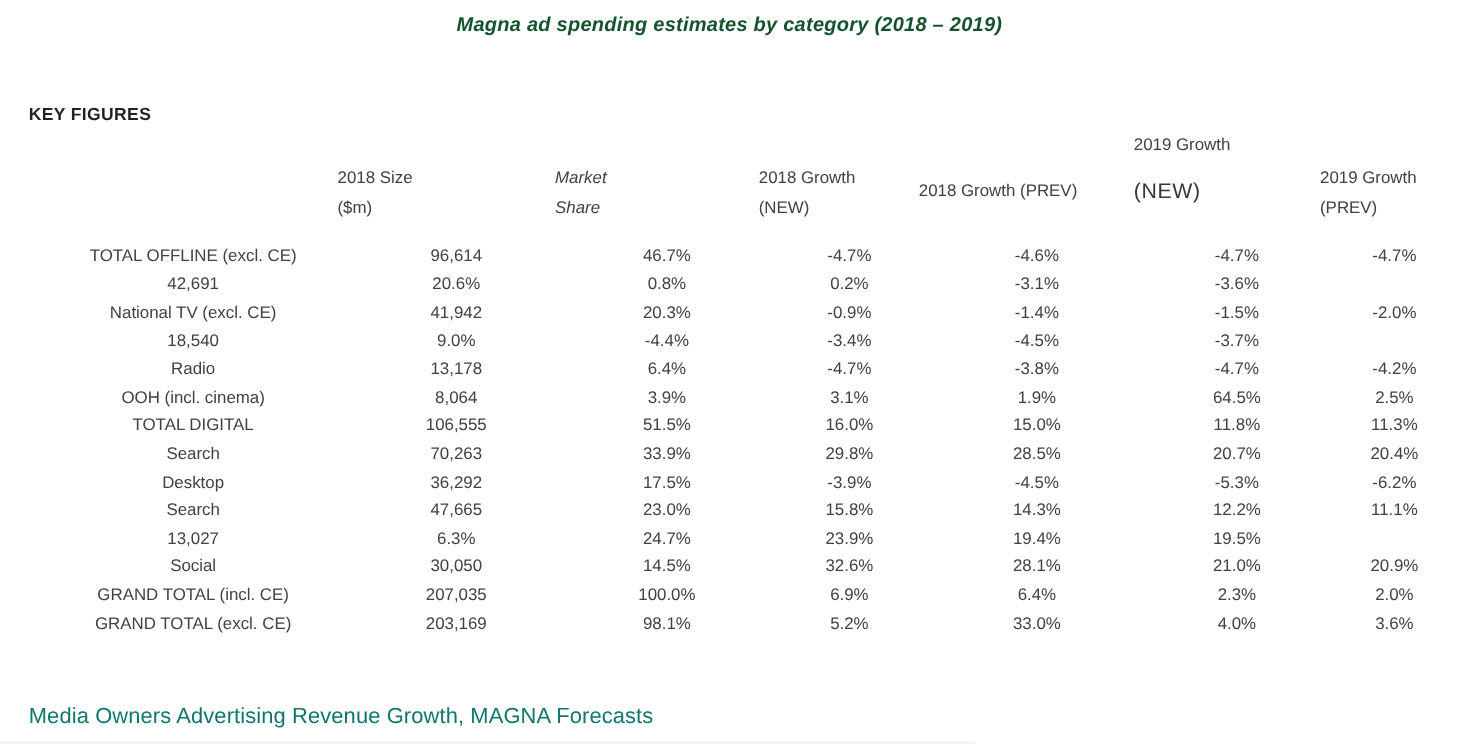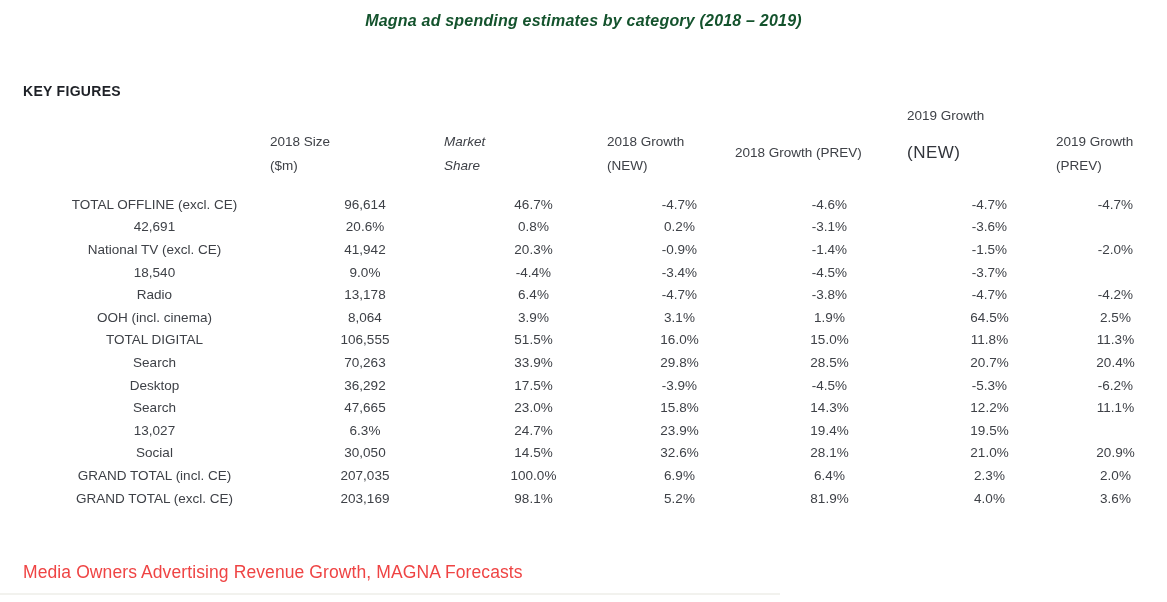--- a/index.html
+++ b/index.html
@@ -53,21 +53,21 @@
     height: 22.6px;
     align-items: center;
     text-align: center;
   }
   .cell {
     font-size: 13.5px; color: #3e4147; white-space: nowrap;
   }
 
   .footer {
     position: absolute; top: 562px; left: 23px;
-    font-size: 17.5px; color: #ef4444;
+    font-size: 17.5px; color: #0f766e;
     letter-spacing: 0.1px;
   }
   .bottom-line {
     position: absolute; top: 593px; left: 0; width: 780px; height: 2px;
     background: #f2f2ee;
   }
 </style>
 </head>
 <body>
 
@@ -231,21 +231,21 @@
       <div class="cell">6.4%</div>
       <div class="cell">2.3%</div>
       <div class="cell">2.0%</div>
     </div>
 
     <div class="trow">
       <div class="cell">GRAND TOTAL (excl. CE)</div>
       <div class="cell">203,169</div>
       <div class="cell">98.1%</div>
       <div class="cell">5.2%</div>
-      <div class="cell">81.9%</div>
+      <div class="cell">33.0%</div>
       <div class="cell">4.0%</div>
       <div class="cell">3.6%</div>
     </div>
   </div>
 
   <div class="footer">Media Owners Advertising Revenue Growth, MAGNA Forecasts</div>
   <div class="bottom-line"></div>
 
 </div>
 

